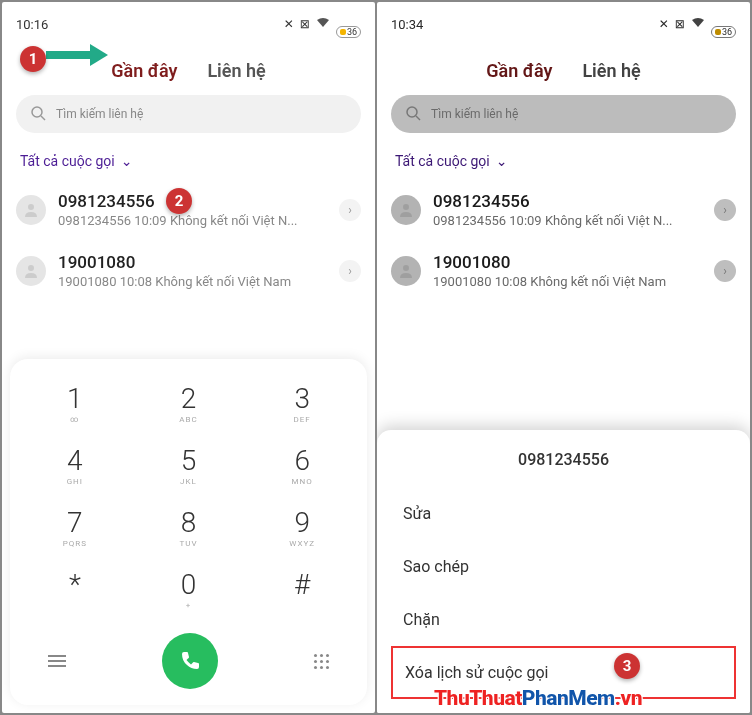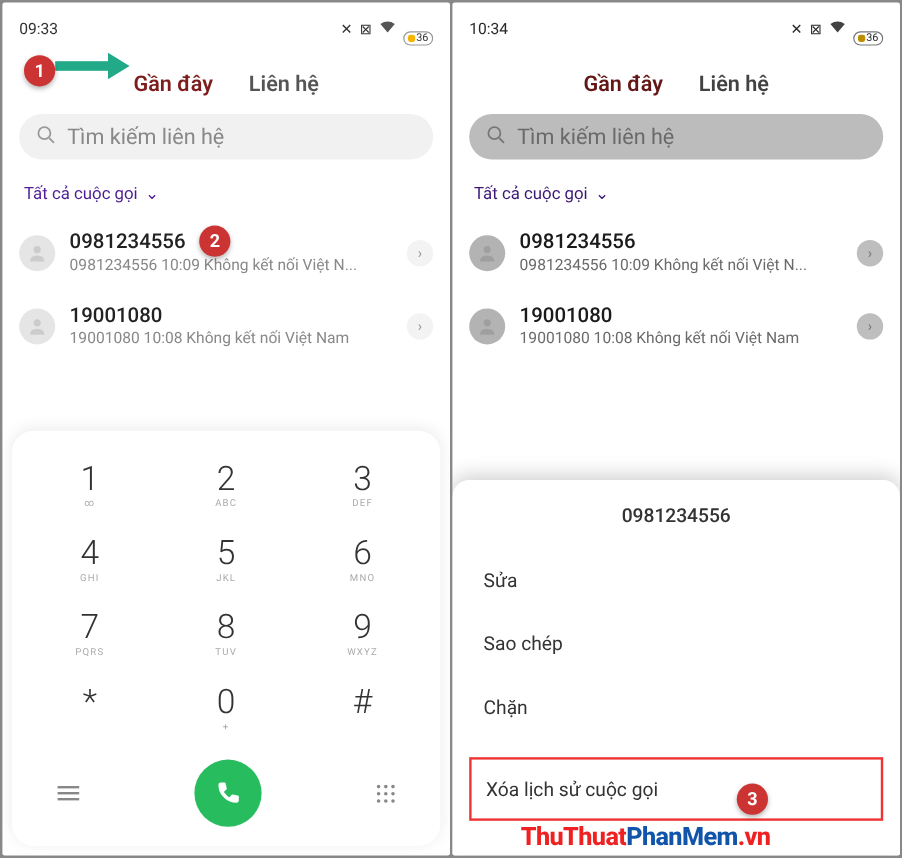--- a/index.html
+++ b/index.html
@@ -10,21 +10,21 @@
 
 .status-bar { display: flex; justify-content: space-between; align-items: center; padding: 8px 14px 4px; font-size: 13px; color: #333; }
 .status-icons { display: flex; gap: 6px; align-items: center; font-size: 12px; }
 .battery-pill { border: 1px solid #999; border-radius: 7px; padding: 0 3px; font-size: 9px; display: inline-flex; align-items: center; gap: 1px; margin-top: 16px; }
 .battery-fill { display:inline-block; width:6px; height:6px; background:#f4b400; border-radius:2px; }
 
 .tabs { display: flex; justify-content: center; gap: 30px; padding: 18px 0 14px; }
 .tab { font-size: 18px; font-weight: 600; color: #555; }
 .tab.active { color: #7f1d1d; }
 
-.search-bar { margin: 0 14px 12px; background: #f1f1f1; border-radius: 20px; height: 38px; display: flex; align-items: center; padding: 0 14px; gap: 10px; color: #888; font-size: 18px; }
+.search-bar { margin: 0 14px 12px; background: #f1f1f1; border-radius: 20px; height: 38px; display: flex; align-items: center; padding: 0 14px; gap: 10px; color: #888; font-size: 12px; }
 
 .filter-row { padding: 8px 18px 12px; font-size: 14px; color: #4c1d95; display: flex; align-items: center; gap: 6px; }
 
 .call-item { display: flex; align-items: center; padding: 10px 14px 14px; position: relative; }
 .avatar { width: 30px; height: 30px; border-radius: 50%; background: #e5e5e5; display: flex; align-items: center; justify-content: center; font-size: 14px; color: #bbb; margin-right: 12px; }
 .call-info { flex: 1; min-width: 0; }
 .call-number { font-size: 17px; font-weight: 500; color: #222; margin-bottom: 2px; }
 .call-meta { font-size: 13px; color: #888; white-space: nowrap; overflow: hidden; text-overflow: ellipsis; }
 .chev-btn { width: 22px; height: 22px; border-radius: 50%; background: #f3f3f3; display: flex; align-items: center; justify-content: center; color: #999; font-size: 12px; }
 
@@ -38,21 +38,21 @@
 .ham { display: flex; flex-direction: column; gap: 3px; }
 .ham span { width: 18px; height: 2px; background: #888; }
 .grid-icon { display: grid; grid-template-columns: repeat(3,3px); grid-template-rows: repeat(3,3px); gap: 3px; }
 .grid-icon span { background: #888; border-radius: 50%; }
 
 .phone-bg { position: absolute; inset: 0; }
 
 .action-sheet { position: absolute; left: 0; right: 0; bottom: 0; background: #fff; border-radius: 14px 14px 0 0; padding: 20px 0 14px; box-shadow: 0 -4px 16px rgba(0,0,0,0.18); z-index: 5; }
 .sheet-title { text-align: center; font-size: 16px; font-weight: 500; color: #333; margin-bottom: 18px; }
 .sheet-item { padding: 17px 26px; font-size: 16px; color: #333; }
-.sheet-item.highlighted { margin: 15px 14px; border: 2px solid #e33; padding: 15px 12px; }
+.sheet-item.highlighted { margin: 0 14px; border: 2px solid #e33; padding: 15px 12px; }
 
 .badge { position: absolute; width: 26px; height: 26px; border-radius: 50%; background: #c33; color: #fff; display: flex; align-items: center; justify-content: center; font-size: 15px; font-weight: 700; box-shadow: 0 2px 4px rgba(0,0,0,0.3); z-index: 10; }
 .badge.b1 { top: 44px; left: 18px; }
 .badge.b2 { top: 186px; left: 164px; }
 .badge.b3 { bottom: 34px; right: 110px; }
 .arrow { position: absolute; top: 49px; left: 44px; z-index: 9; }
 .arrow-line { width: 48px; height: 8px; background: #2a8; }
 .arrow-head { position: absolute; left: 44px; top: -7px; width: 0; height: 0; border-left: 18px solid #2a8; border-top: 11px solid transparent; border-bottom: 11px solid transparent; }
 
 .watermark { position: absolute; bottom: 5px; right: 110px; font-size: 21px; font-weight: 800; z-index: 20; letter-spacing: -0.5px; }
@@ -66,21 +66,21 @@
 
   <div class="phone">
     <div class="badge b1">1</div>
     <div class="arrow">
         <div class="arrow-line"></div>
         <div class="arrow-head"></div>
       </div>
     <div class="badge b2">2</div>
 
     <div class="status-bar">
-      <span>09:33</span>
+      <span>10:16</span>
       <span class="status-icons">
         <span>✕</span>
         <span>⊠</span>
         <span>
           <svg width="14" height="11" viewBox="0 0 14 11">
               <path d="M7 10L1 3Q7 -1 13 3Z" fill="#555"></path>
             </svg>
         </span>
         <span class="battery-pill">
             <span class="battery-fill"></span>

